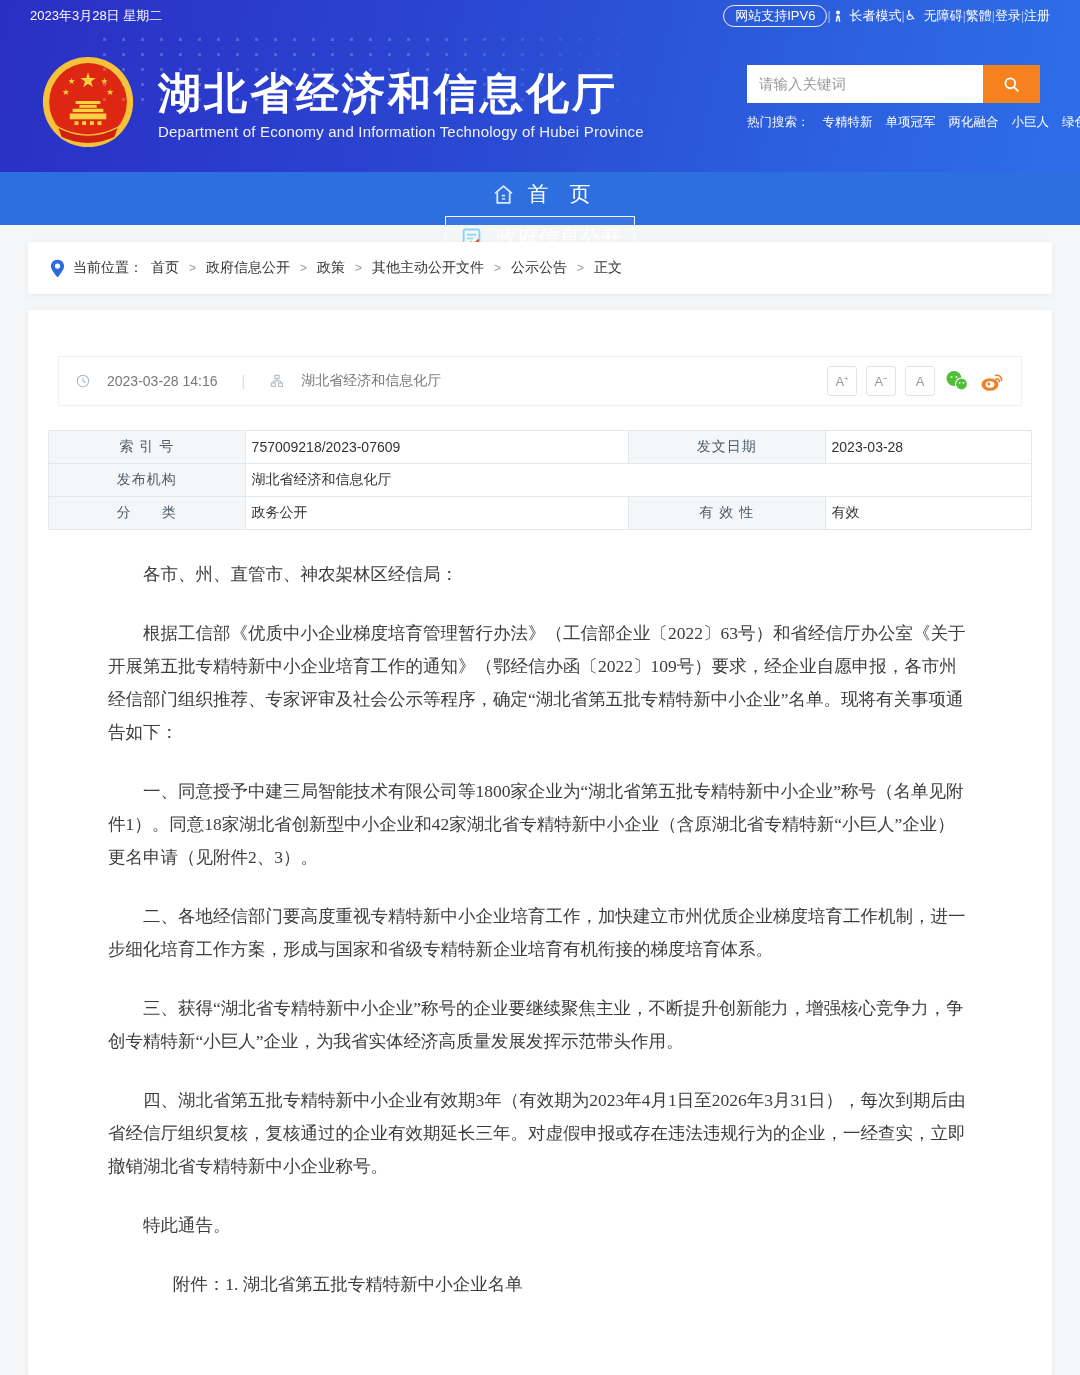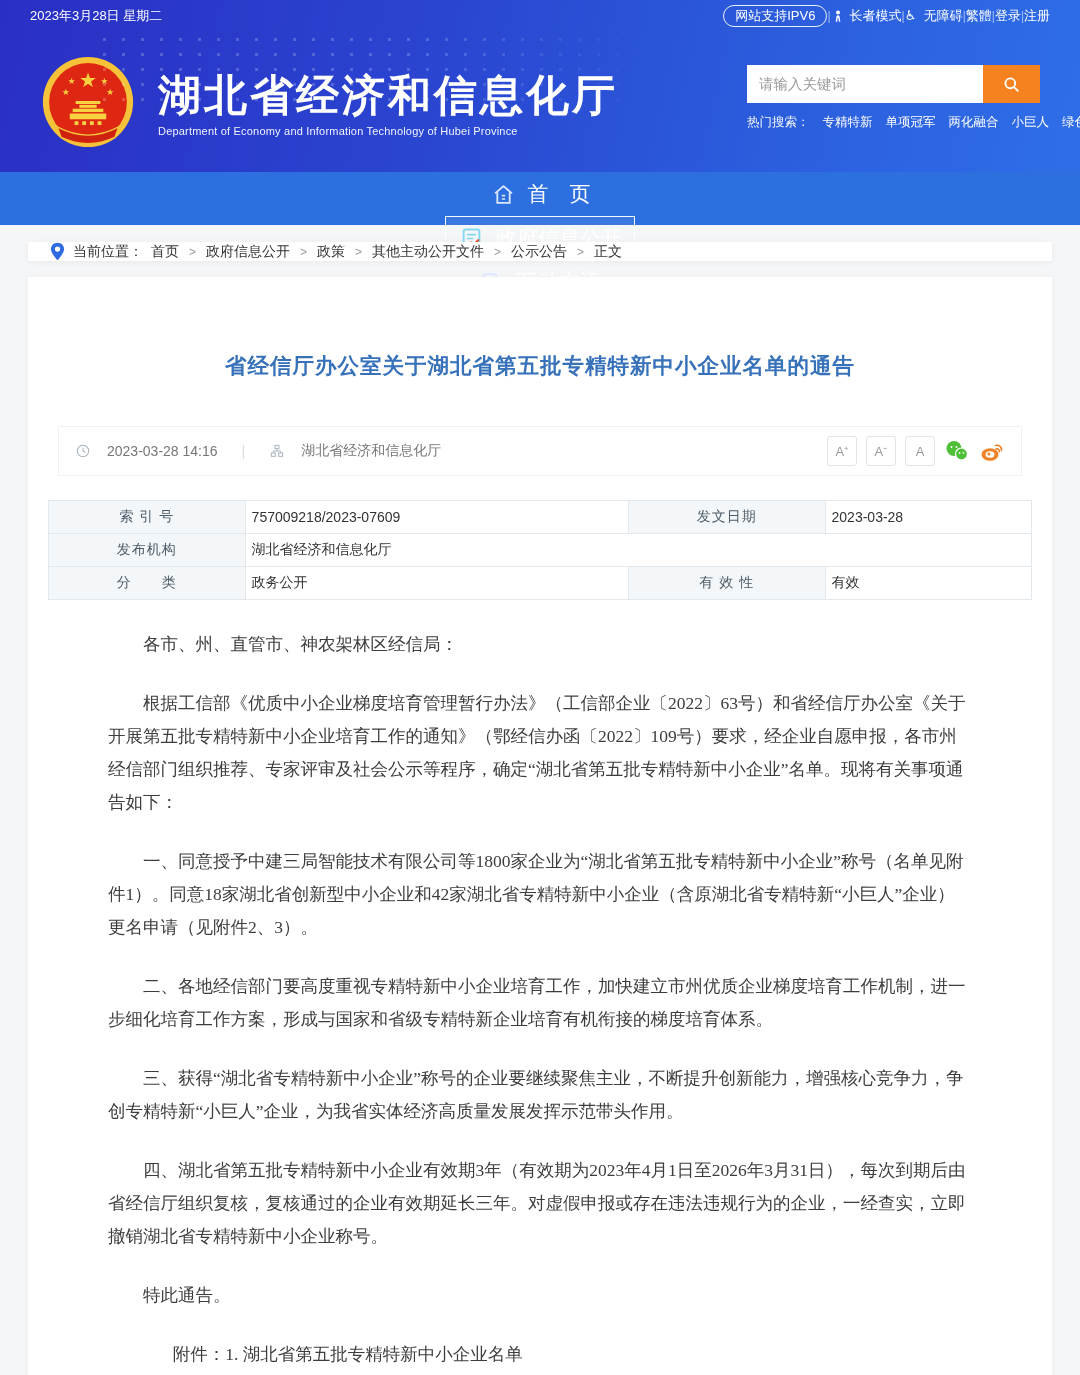--- a/index.html
+++ b/index.html
@@ -18,21 +18,21 @@
   .uni { font-size:13px; line-height:14px; }
 
   .hero-main { height:140px; position:relative; display:flex; align-items:center; padding:0 40px; z-index:1; }
   .dots { position:absolute; left:95px; top:0; width:560px; height:80px;
           background-image:radial-gradient(rgba(255,255,255,.38) 1.6px, transparent 1.8px);
           background-size:19px 15px; opacity:.55; pointer-events:none;
           -webkit-mask-image:linear-gradient(to right,#000 55%,transparent); mask-image:linear-gradient(to right,#000 55%,transparent); }
   .brand { display:flex; align-items:center; gap:22px; }
   .emblem { width:96px; height:96px; display:block; flex:0 0 auto; }
   .site-name { color:#fff; font-size:43px; font-weight:bold; letter-spacing:3px; }
-  .site-name-en { color:rgba(255,255,255,.93); font-size:11px; letter-spacing:.2px; }
+  .site-name-en { color:rgba(255,255,255,.93); font-size:15px; letter-spacing:.2px; }
 
   .search-area { position:absolute; right:40px; top:33px; width:293px; }
   .search-box { display:flex; height:38px; }
   .search-box input { flex:1; border:none; outline:none; padding:0 12px; font-size:14.5px; color:#333; background:#fff; }
   .search-box input::placeholder { color:#999; }
   .search-btn { width:57px; background:#f5821f; border:none; cursor:pointer; display:flex; align-items:center; justify-content:center; }
   .hot-search { margin-top:11px; color:#fff; font-size:12.5px; display:flex; align-items:center; white-space:nowrap; }
   .hot-search a { color:#fff; text-decoration:none; margin-left:13px; cursor:pointer; }
   .hs-label { opacity:.95; }
 
@@ -201,21 +201,20 @@
     <span class="crumb-label">当前位置：</span>
     <a class="crumb-item">首页</a>
     <a class="crumb-item">政府信息公开</a>
     <a class="crumb-item">政策</a>
     <a class="crumb-item">其他主动公开文件</a>
     <a class="crumb-item">公示公告</a>
     <a class="crumb-item last">正文</a>
   </div>
 
   <main class="article-card">
-    <h1 class="article-title">省经信厅办公室关于湖北省第五批专精特新中小企业名单的通告</h1>
 
     <div class="meta-row">
       <div class="meta-left">
         <svg viewBox="0 0 24 24">
             <circle cx="12" cy="12" r="8.5" fill="none" stroke="#aab4bc" stroke-width="1.6"></circle>
             <path d="M12 7.5 V12 L15.2 13.8" fill="none" stroke="#aab4bc" stroke-width="1.6" stroke-linecap="round"></path>
           </svg>
         <span>2023-03-28 14:16</span>
         <span class="meta-div">|</span>
         <svg viewBox="0 0 24 24">

